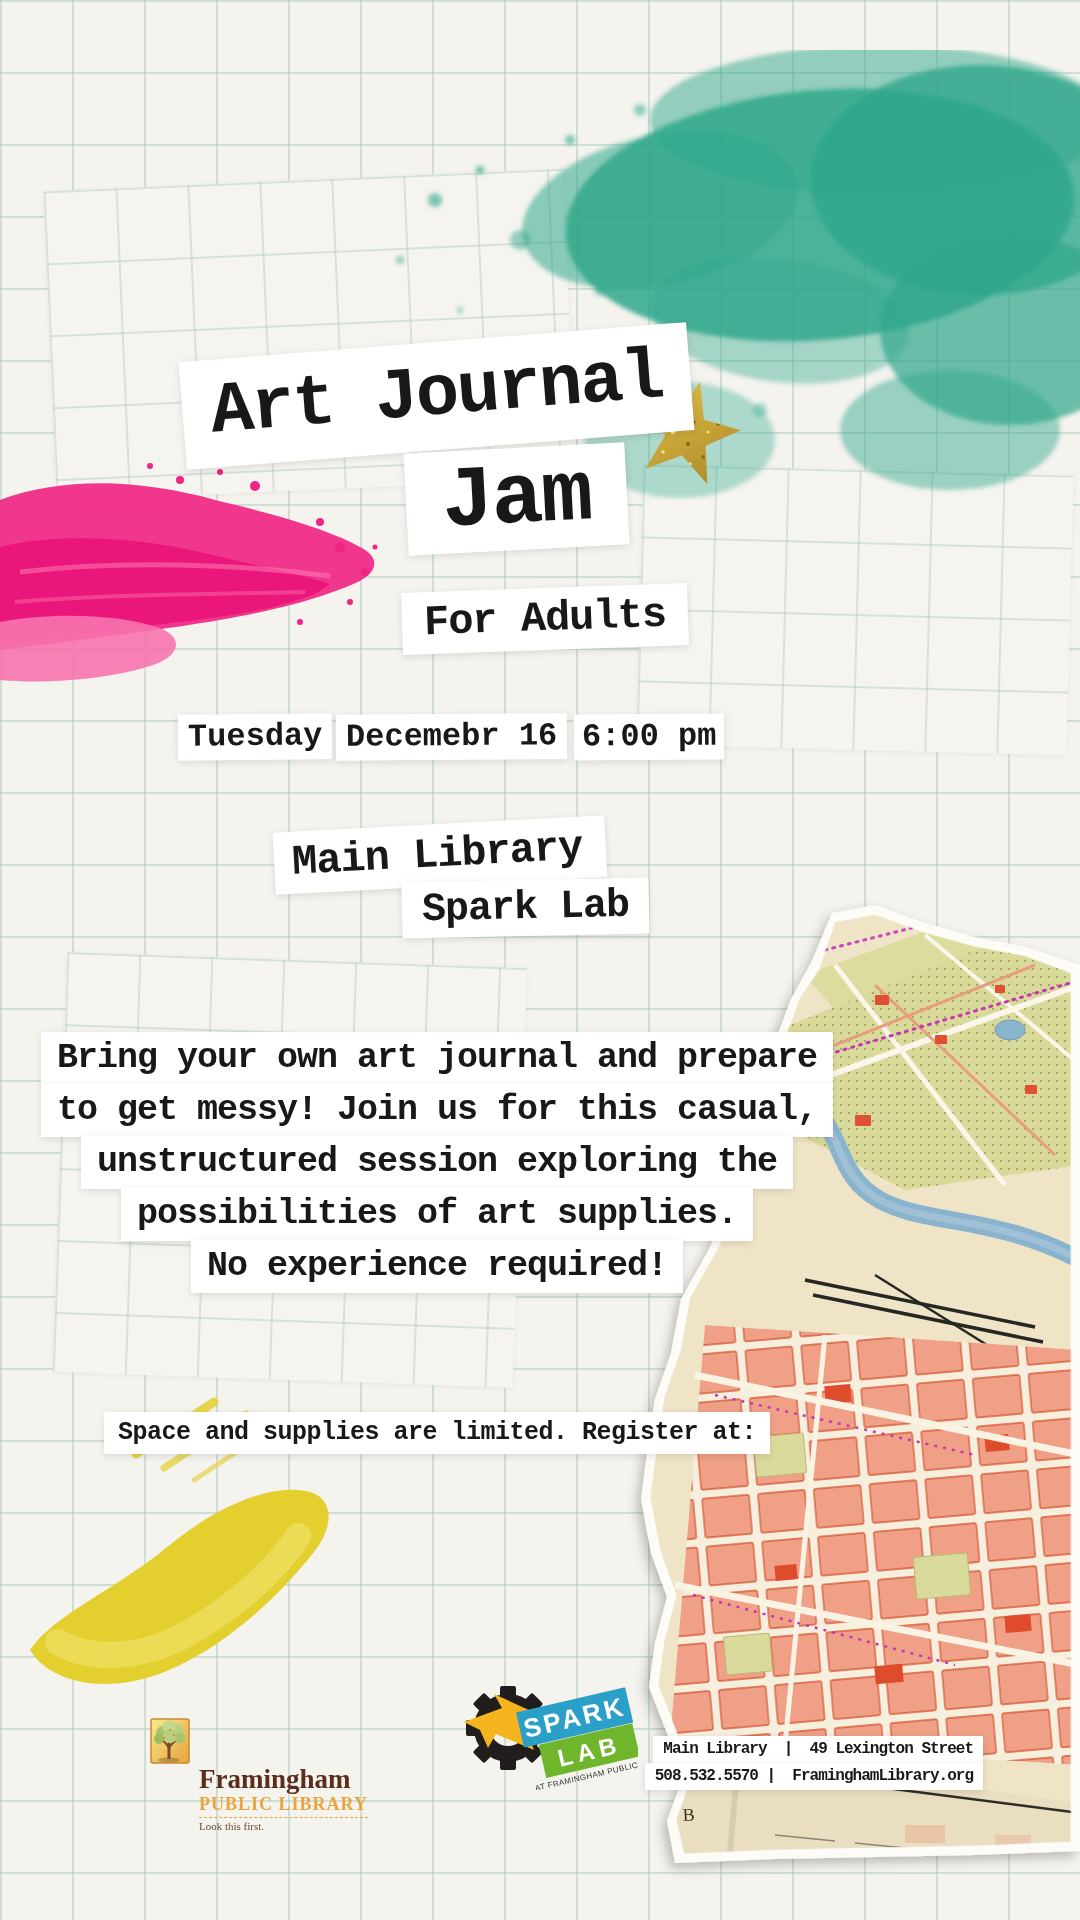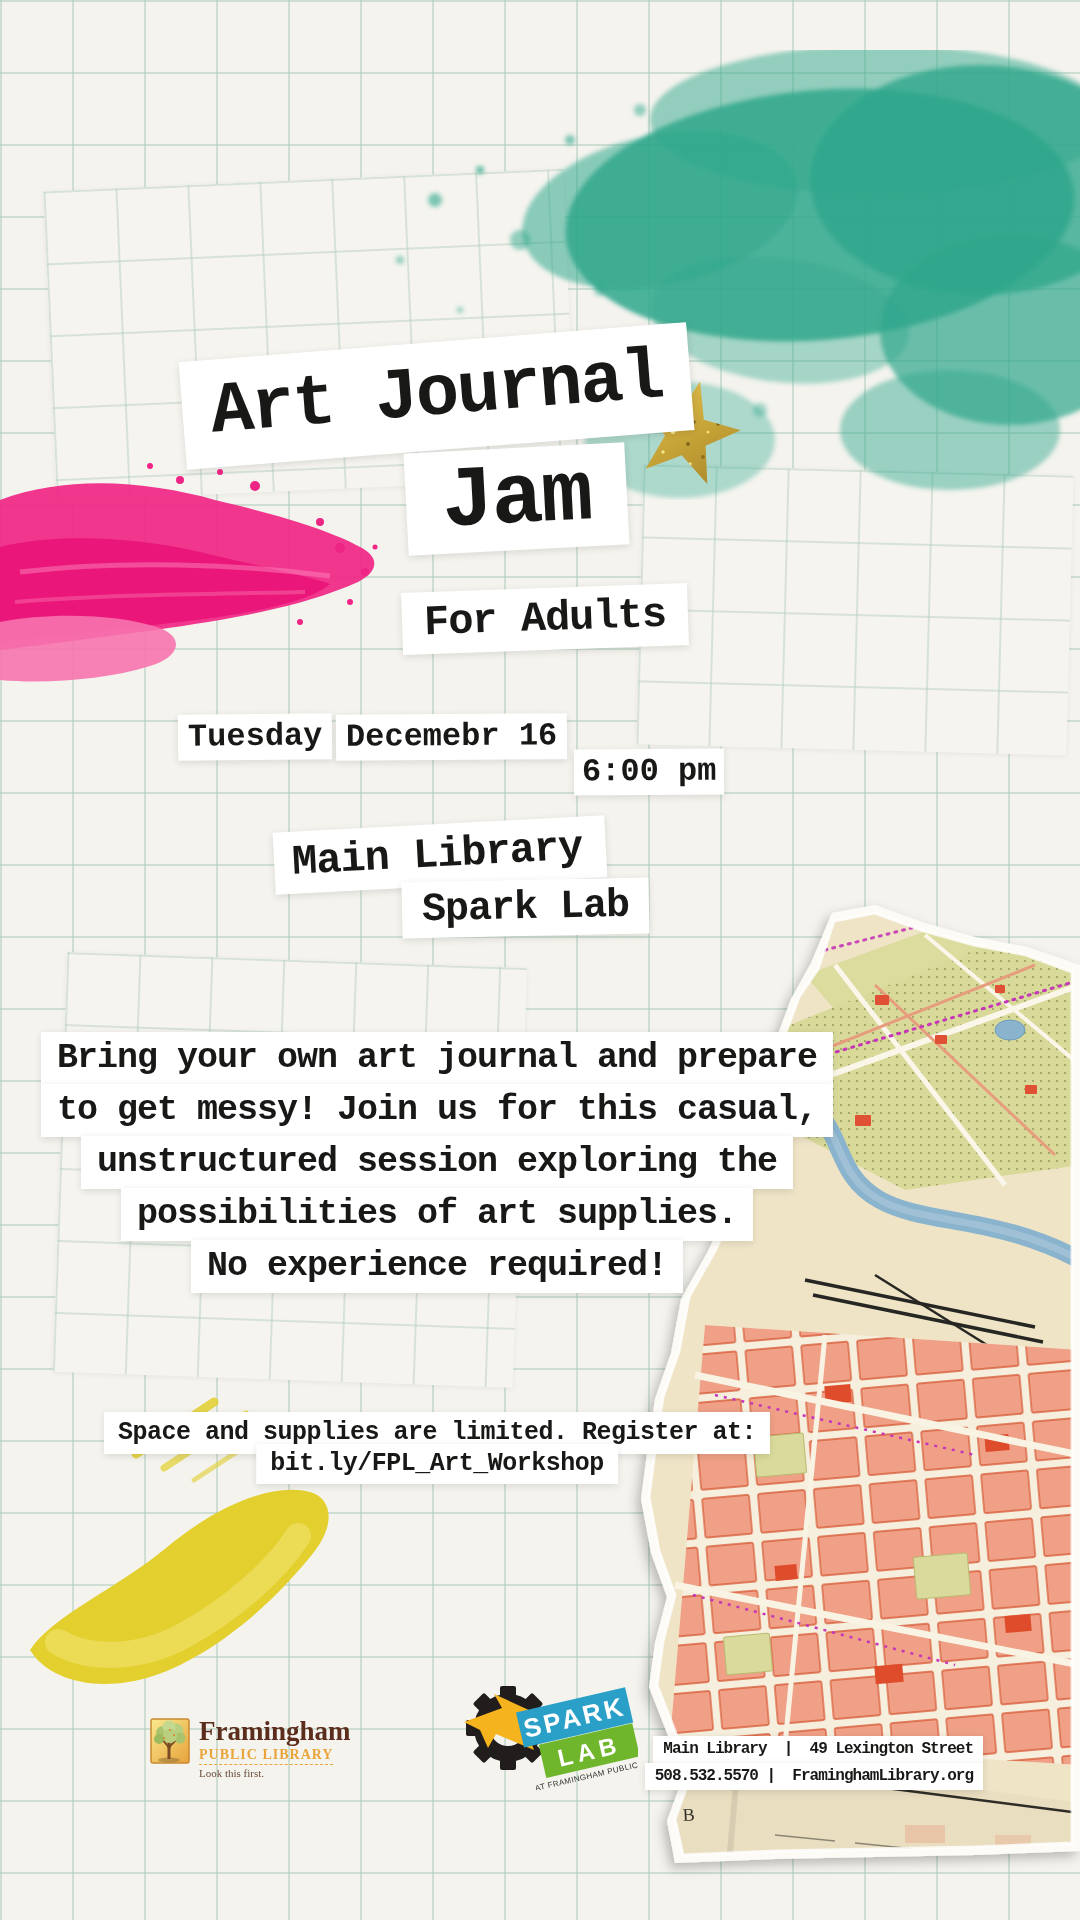--- a/index.html
+++ b/index.html
@@ -29,34 +29,34 @@
     color:#181816;
     font-weight:bold;
     white-space:pre;
     line-height:1.05;
   }
   .title1{left:182px;top:342px;padding:16px 28px;font-size:72px;letter-spacing:-2px;transform:rotate(-4.5deg);z-index:6;}
   .title2{left:406px;top:448px;padding:6px 36px;font-size:86px;letter-spacing:-2px;transform:rotate(-3deg);z-index:6;}
   .audience{left:402px;top:588px;padding:9px 22px;font-size:42px;letter-spacing:-1px;transform:rotate(-2deg);z-index:6;}
   .d-day{left:178px;top:714px;padding:6px 10px;font-size:32px;transform:rotate(-.6deg);z-index:6;}
   .d-date{left:336px;top:714px;padding:6px 10px;font-size:32px;transform:rotate(-.4deg);z-index:6;}
-  .d-time{left:574px;top:714px;padding:6px 8px;font-size:32px;transform:rotate(-.4deg);z-index:6;margin-top:35px;}
+  .d-time{left:574px;top:714px;padding:6px 8px;font-size:32px;transform:rotate(-.4deg);z-index:6;}
   .loc1{left:274px;top:824px;padding:9px 24px 9px 18px;font-size:42px;letter-spacing:-1px;transform:rotate(-3deg);z-index:6;}
   .loc2{left:402px;top:880px;padding:7px 20px;font-size:40px;letter-spacing:-1px;transform:rotate(-1.2deg);z-index:6;}
   .desc-line{position:absolute;left:437px;transform:translateX(-50%);padding:8px 16px;font-size:35px;letter-spacing:-1px;z-index:6;}
   .reg1{left:437px;transform:translateX(-50%);top:1392px;padding:8px 14px;font-size:25px;letter-spacing:-.5px;z-index:6;margin-top:20px;}
   .reg2{left:437px;transform:translateX(-50%);top:1444px;padding:7px 14px;font-size:25px;letter-spacing:-.5px;z-index:6;}
   .contact{right:97px;text-align:right;padding:5px 10px;font-size:16px;letter-spacing:-1px;z-index:8;}
   .c1{top:1736px;} .c2{top:1763px;}
   .fpl{
     position:absolute;left:150px;top:1718px;display:flex;align-items:flex-start;z-index:8;
   }
   .fpl-text{margin-left:9px;font-family:"Liberation Serif","DejaVu Serif",serif;}
-  .fpl-name{font-size:27px;font-weight:bold;color:#5c2d1c;line-height:1;}
-  .fpl-sub{font-size:14px;font-weight:bold;letter-spacing:1px;color:#e9a53c;border-bottom:1px dashed #e9a53c;padding-bottom:2px;margin-top:2px;display:inline-block;line-height:1.1;}
+  .fpl-name{font-size:27px;font-weight:bold;color:#5c2d1c;line-height:1;margin-top:48px;}
+  .fpl-sub{font-size:18px;font-weight:bold;letter-spacing:1px;color:#e9a53c;border-bottom:1px dashed #e9a53c;padding-bottom:2px;margin-top:2px;display:inline-block;line-height:1.1;}
   .fpl-tag{font-size:11px;color:#6b4b38;margin-top:3px;line-height:1;}
   .z1{z-index:1}.z2{z-index:2}.z3{z-index:3}.z4{z-index:4}
 </style>
 </head>
 <body>
 
 <div class="poster">
 
   <div class="patch" style="left:50px;top:180px;width:520px;height:310px;transform:rotate(-2.5deg);"></div>
   <div class="patch" style="left:640px;top:470px;width:430px;height:280px;transform:rotate(1.5deg);"></div>
@@ -240,21 +240,20 @@
   <div class="strip loc1">Main Library</div>
   <div class="strip loc2">Spark Lab</div>
 
   <div class="strip desc-line" style="top:1032px">Bring your own art journal and prepare</div>
   <div class="strip desc-line" style="top:1084px">to get messy! Join us for this casual,</div>
   <div class="strip desc-line" style="top:1136px">unstructured session exploring the</div>
   <div class="strip desc-line" style="top:1188px">possibilities of art supplies.</div>
   <div class="strip desc-line" style="top:1240px">No experience required!</div>
 
   <div class="strip reg1">Space and supplies are limited. Register at:</div>
-  <div class="strip reg2">bit.ly/FPL_Art_Workshop</div>
 
   <div class="fpl">
     <svg width="40" height="48" viewBox="0 0 40 48">
       <defs>
         <linearGradient id="frame" x1="0" y1="0" x2="1" y2="1">
           <stop offset="0" stop-color="#f9e98e"></stop>
             <stop offset="1" stop-color="#e7a33b"></stop>
         </linearGradient>
       </defs>
       <rect x="1" y="1" width="38" height="44" rx="2" fill="url(#frame)" stroke="#c9892f" stroke-width="1.5"></rect>

